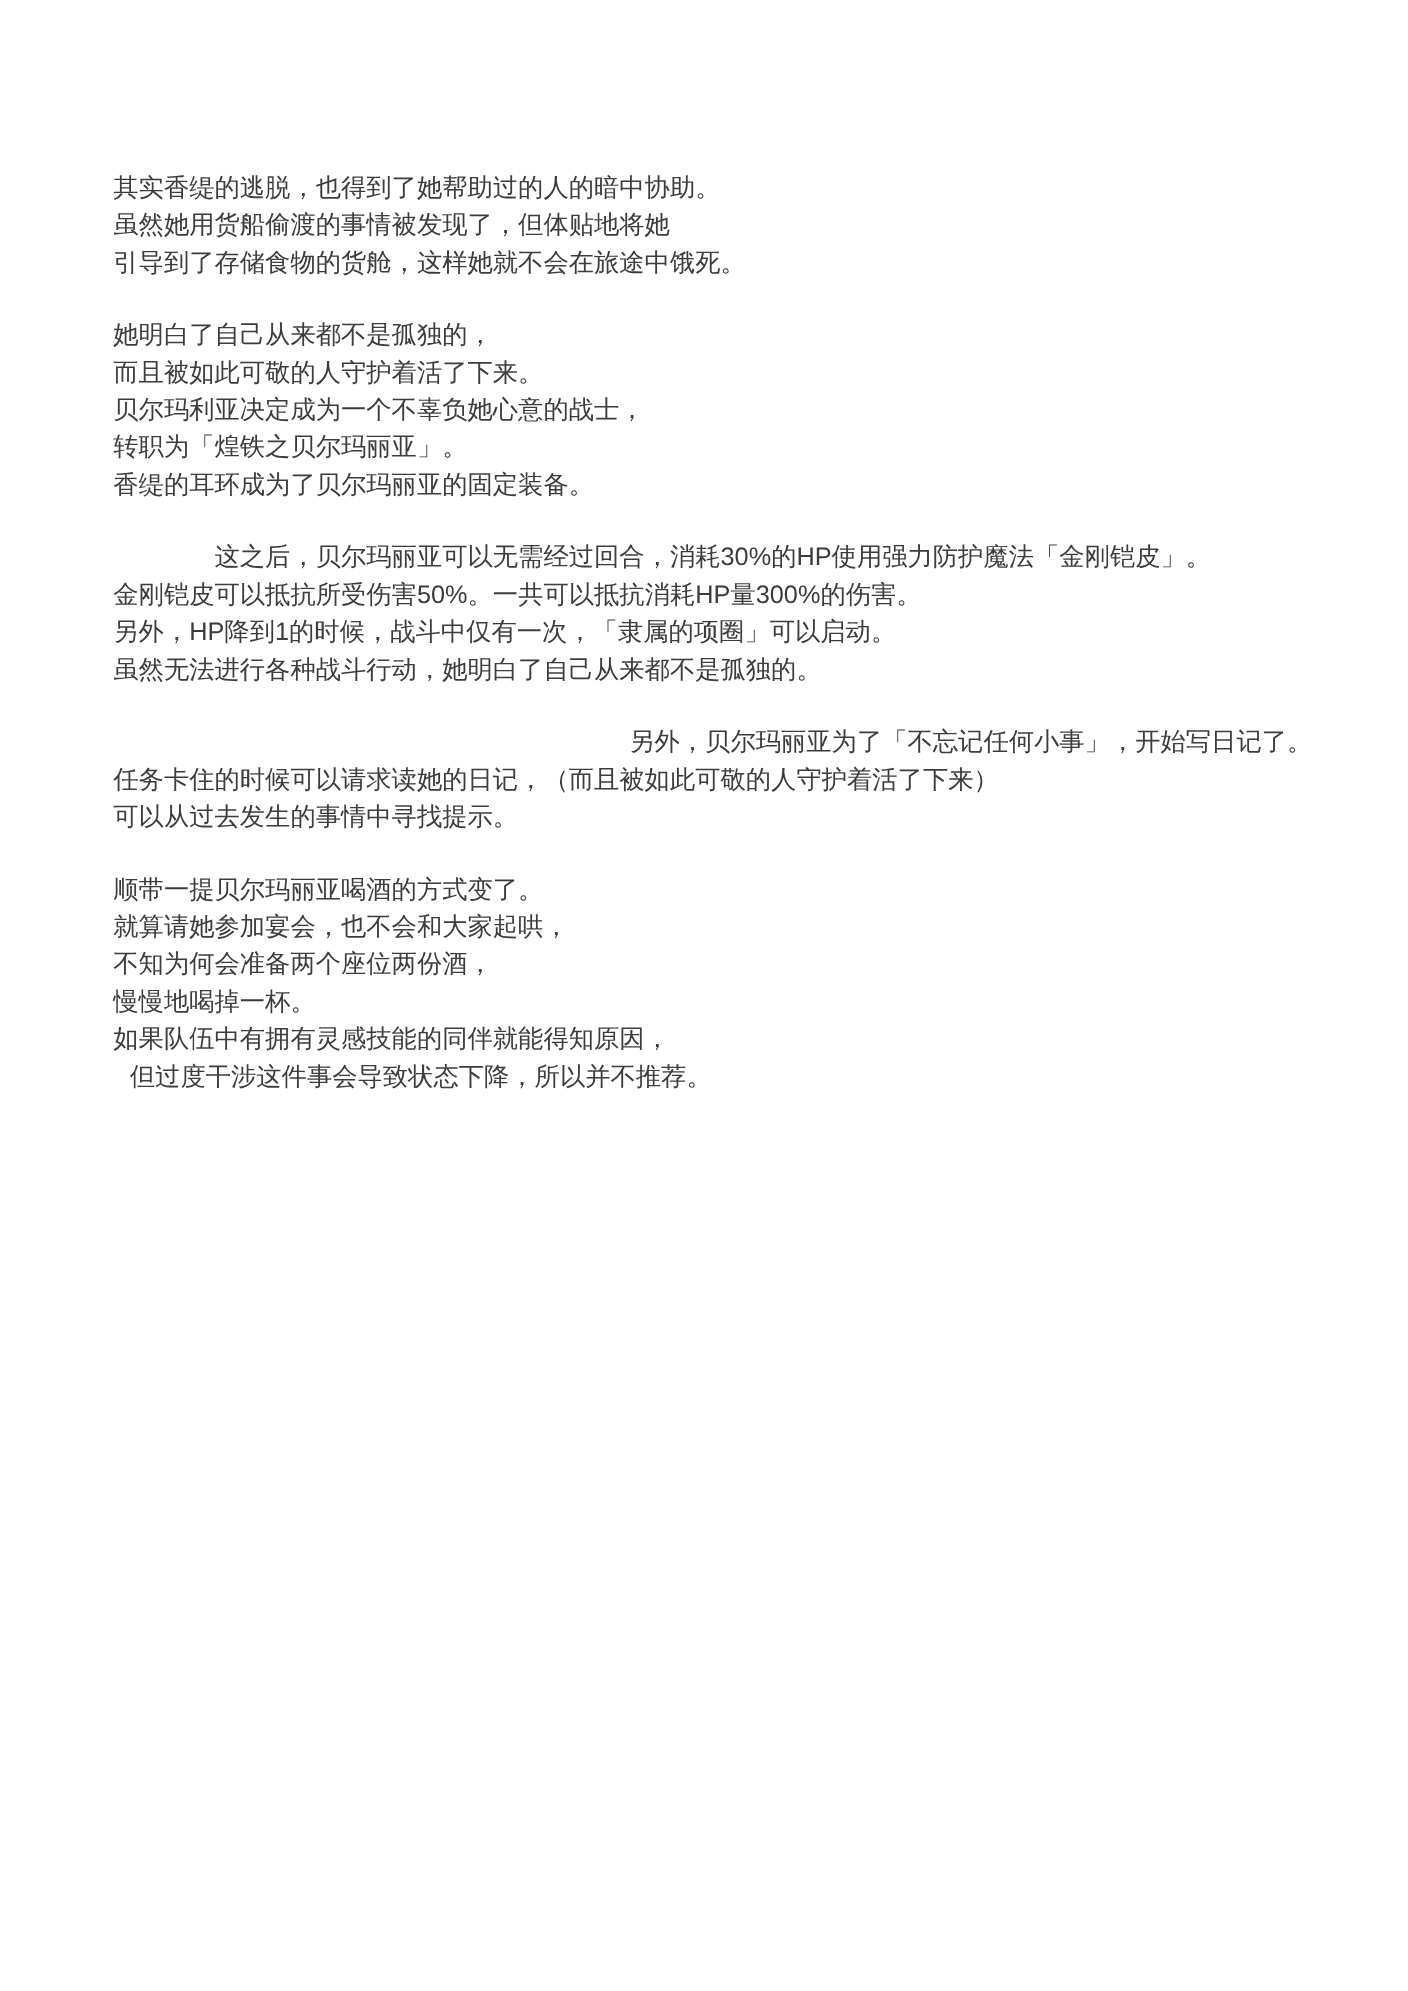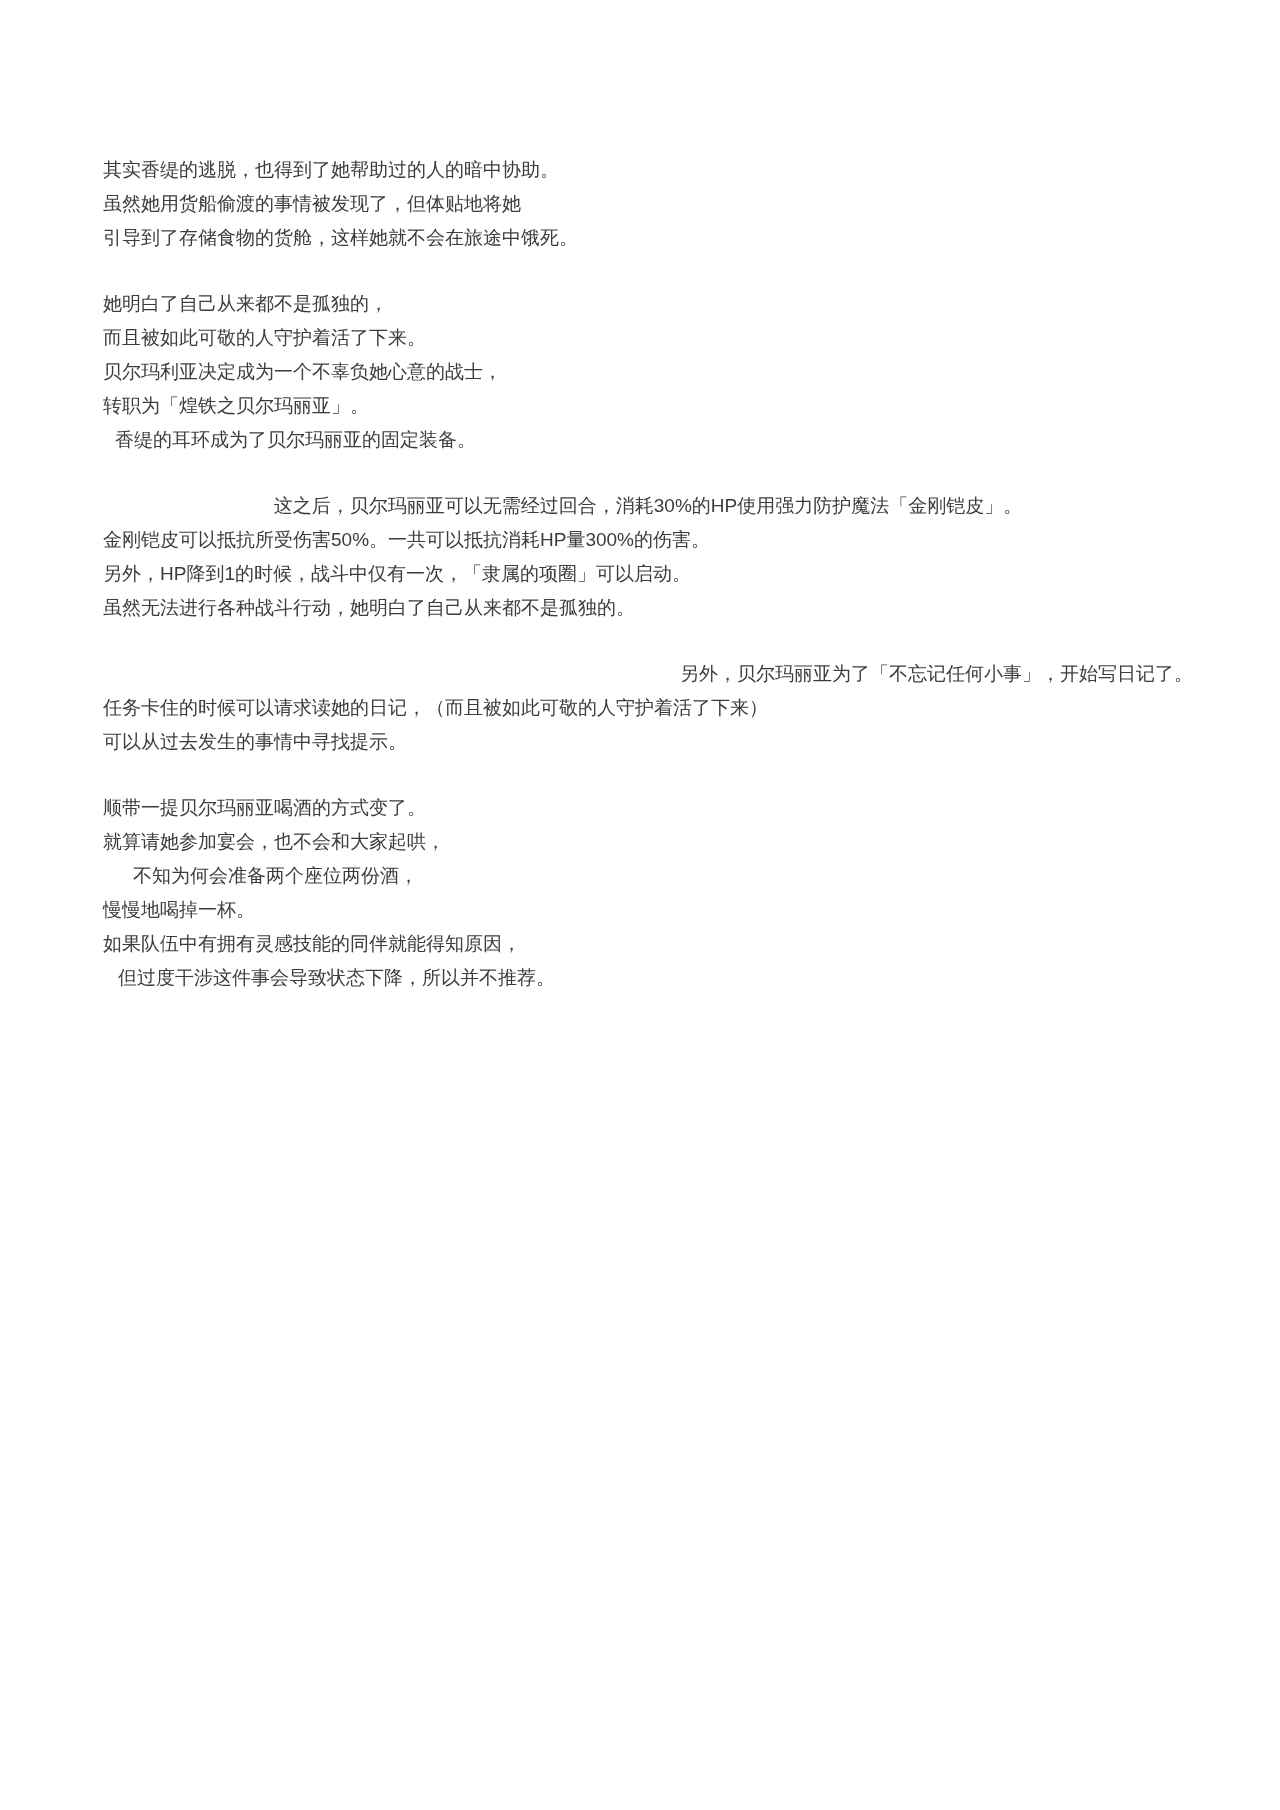--- a/index.html
+++ b/index.html
@@ -18,21 +18,21 @@
     position: absolute;
     inset: 0;
     background: #ffffff;
   }
   .text-block {
     position: absolute;
     left: 103px;
     top: 153px;
     width: 1090px;
     color: #3c3c3c;
-    font-size: 19px;
+    font-size: 23px;
     line-height: 34px;
     letter-spacing: 0px;
   }
   .paragraph {
     margin: 0 0 32px 0;
     padding: 0;
   }
   .paragraph:last-child {
     margin-bottom: 0;
   }
@@ -51,39 +51,39 @@
       <span class="text-line" style="display: block;">其实香缇的逃脱，也得到了她帮助过的人的暗中协助。</span>
       <span class="text-line" style="display: block;">虽然她用货船偷渡的事情被发现了，但体贴地将她</span>
       <span class="text-line" style="display: block;">引导到了存储食物的货舱，这样她就不会在旅途中饿死。</span>
     </p>
 
     <p class="paragraph">
       <span class="text-line" style="display: block;">她明白了自己从来都不是孤独的，</span>
       <span class="text-line" style="display: block;">而且被如此可敬的人守护着活了下来。</span>
       <span class="text-line" style="display: block;">贝尔玛利亚决定成为一个不辜负她心意的战士，</span>
       <span class="text-line" style="display: block;">转职为「煌铁之贝尔玛丽亚」。</span>
-      <span class="text-line" style="display: block; margin-left: 12px;">香缇的耳环成为了贝尔玛丽亚的固定装备。</span>
+      <span class="text-line" style="display: block;">香缇的耳环成为了贝尔玛丽亚的固定装备。</span>
     </p>
 
     <p class="paragraph">
       <span class="text-line" style="display: block; text-align: center;">这之后，贝尔玛丽亚可以无需经过回合，消耗30%的HP使用强力防护魔法「金刚铠皮」。</span>
       <span class="text-line" style="display: block;">金刚铠皮可以抵抗所受伤害50%。一共可以抵抗消耗HP量300%的伤害。</span>
       <span class="text-line" style="display: block;">另外，HP降到1的时候，战斗中仅有一次，「隶属的项圈」可以启动。</span>
       <span class="text-line" style="display: block;">虽然无法进行各种战斗行动，她明白了自己从来都不是孤独的。</span>
     </p>
 
     <p class="paragraph">
       <span class="text-line" style="display: block; text-align: right;">另外，贝尔玛丽亚为了「不忘记任何小事」，开始写日记了。</span>
       <span class="text-line" style="display: block;">任务卡住的时候可以请求读她的日记，（而且被如此可敬的人守护着活了下来）</span>
       <span class="text-line" style="display: block;">可以从过去发生的事情中寻找提示。</span>
     </p>
 
     <p class="paragraph">
       <span class="text-line" style="display: block;">顺带一提贝尔玛丽亚喝酒的方式变了。</span>
       <span class="text-line" style="display: block;">就算请她参加宴会，也不会和大家起哄，</span>
-      <span class="text-line" style="display: block; margin-left: 30px;">不知为何会准备两个座位两份酒，</span>
+      <span class="text-line" style="display: block;">不知为何会准备两个座位两份酒，</span>
       <span class="text-line" style="display: block;">慢慢地喝掉一杯。</span>
       <span class="text-line" style="display: block;">如果队伍中有拥有灵感技能的同伴就能得知原因，</span>
       <span class="text-line" style="display: block; margin-left: 15px;">但过度干涉这件事会导致状态下降，所以并不推荐。</span>
     </p>
 
   </div>
 </div>
 
 </body></html>

